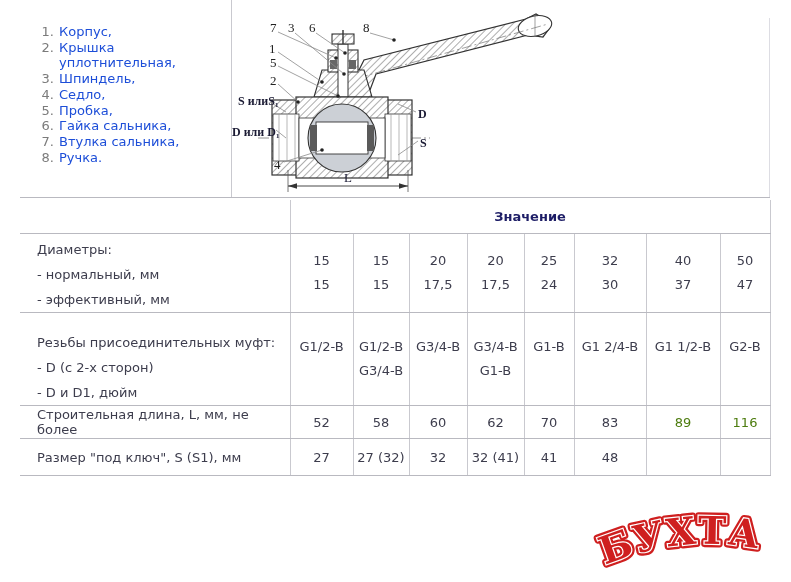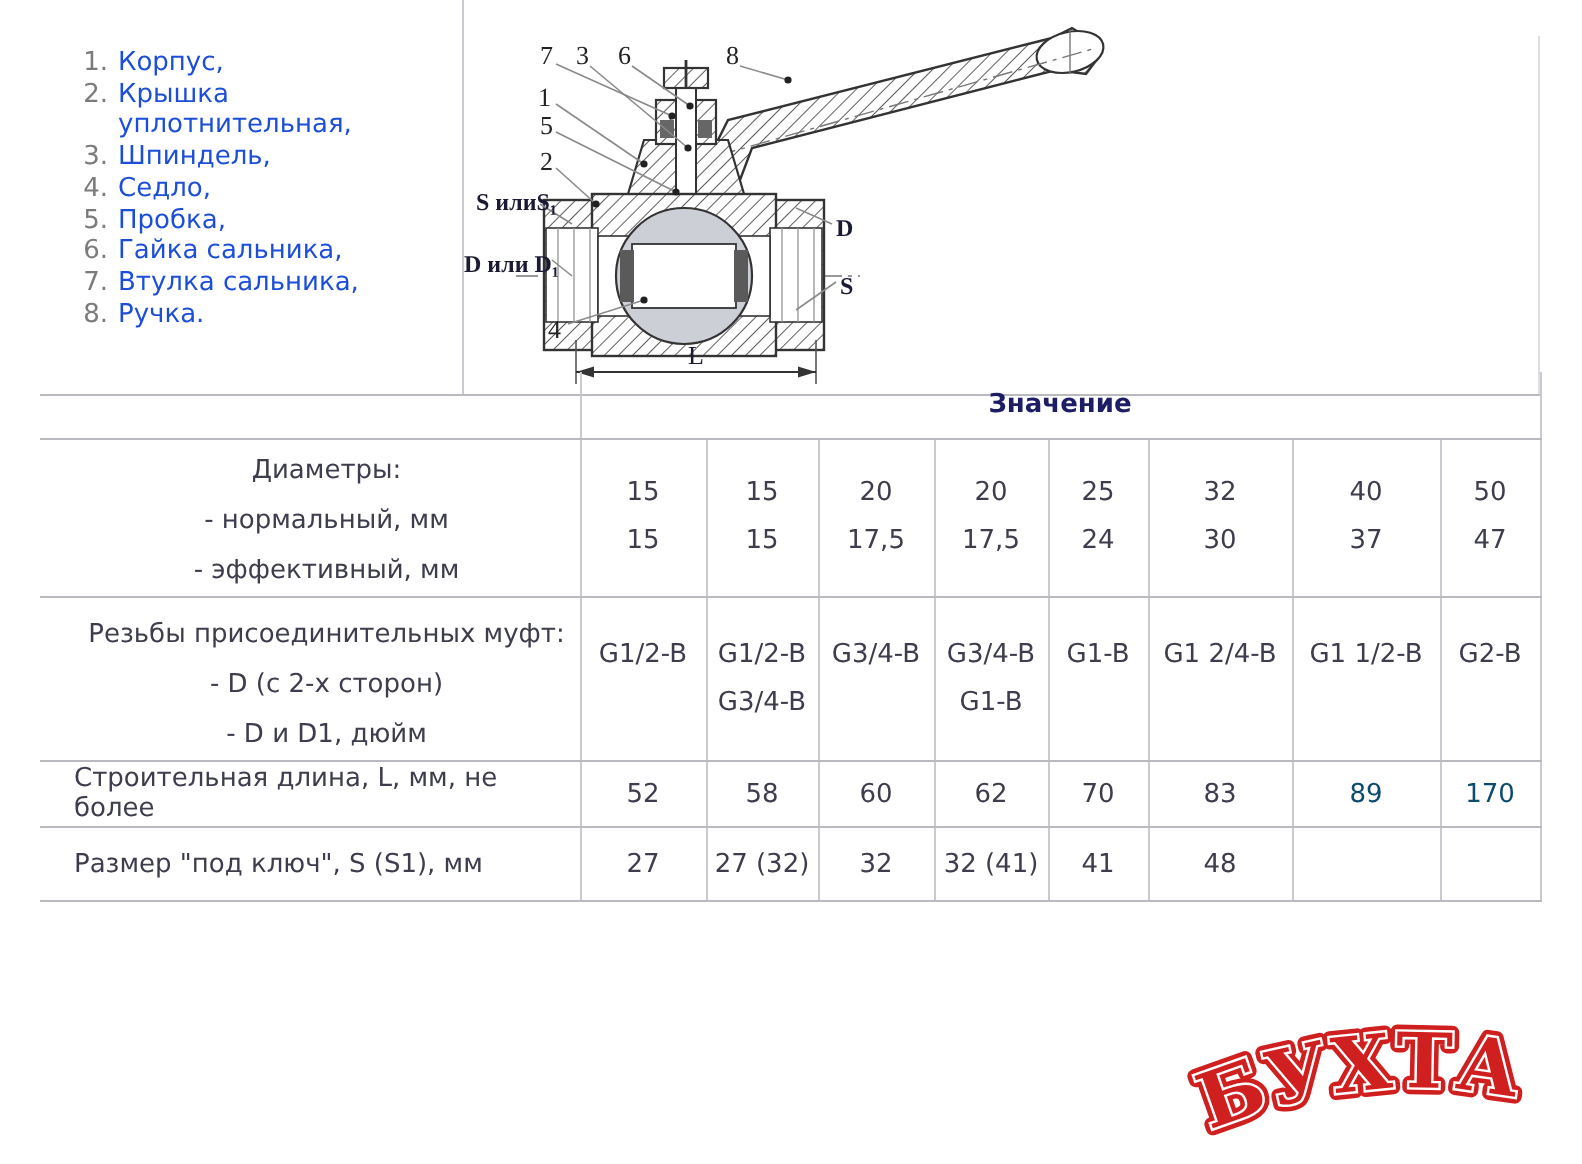--- a/index.html
+++ b/index.html
@@ -9,40 +9,40 @@
   .top-section{position:absolute;left:20px;top:0;width:750px;height:197px;
                border-bottom:1px solid #b9b9c0;}
   .top-divider{position:absolute;left:211px;top:0;width:1px;height:197px;background:#c9c9cf;}
   .top-right-border{position:absolute;right:0;top:18px;width:1px;height:179px;background:#dddde3;}
   .parts-list{position:absolute;left:14px;top:24px;width:190px;}
   .part-item{display:flex;line-height:15.7px;font-size:13px;}
   .part-num{width:20px;text-align:right;color:#7b7b7b;flex:0 0 20px;}
   .part-label{margin-left:5px;font-weight:normal;color:#1d4ed8;max-width:160px;}
   .drawing-wrap{position:absolute;left:212px;top:0;width:538px;height:197px;}
   
-  table.spec{position:absolute;left:20px;top:186px;width:750px;border-collapse:collapse;
+  table.spec{position:absolute;left:20px;top:200px;width:750px;border-collapse:collapse;
              table-layout:fixed;font-size:13px;color:#3d3d4d;}
   table.spec td{border-right:1px solid #c9c9cf;border-bottom:1px solid #b9b9c0;
                 padding:0;vertical-align:middle;overflow:hidden;}
   table.spec td.param{text-align:left;padding-left:17px;}
   table.spec td.val{text-align:center;}
   table.spec td.hdr{font-weight:bold;color:#1d1d66;text-align:center;}
   table.spec tr.r-znach td{height:33px;}
   table.spec tr.r-dn td{height:31px;}
   table.spec tr.r-diam td{height:75px;}
   table.spec tr.r-oboz td{height:48px;}
   table.spec tr.r-rez td{height:73px;}
   table.spec tr.r-mass td{height:31px;}
   table.spec tr.r-dlina td{height:32px;}
   table.spec tr.r-razmer td{height:36px;}
   td.pt{vertical-align:top;}
-  .plines div{line-height:25px;text-align:center;}
+  .plines div{line-height:25px;}
   .vlines{padding-top:27px;}
   .vlines div{line-height:24px;height:24px;}
-  .faded{color:#0c4a6e;}
+  .faded{color:#4d7c0f;}
   
   .watermark{position:absolute;left:585px;top:486px;width:200px;height:96px;pointer-events:none;}
   
   .dserif{font-family:"Liberation Serif","DejaVu Serif",serif;}
 </style>
 </head>
 <body>
 
 <div class="page">
 
@@ -244,21 +244,21 @@
             <div>37</div>
           </td>
       <td class="val pt vlines">
             <div>50</div>
             <div>47</div>
           </td>
     </tr>
 
 
     <tr class="r-rez">
-      <td class="param pt plines" style="padding-top:6px">
+      <td class="param pt plines" style="padding-top:17px">
         <div>Резьбы присоединительных муфт:</div>
         <div>- D (с 2-х сторон)</div>
         <div>- D и D1, дюйм</div>
       </td>
       <td class="val pt vlines">
             <div>G1/2-B</div>
             <div></div>
           </td>
       <td class="val pt vlines">
             <div>G1/2-B</div>
@@ -293,21 +293,21 @@
 
     <tr class="r-dlina">
       <td class="param">Строительная длина, L, мм, не более</td>
       <td class="val">52</td>
       <td class="val">58</td>
       <td class="val">60</td>
       <td class="val">62</td>
       <td class="val">70</td>
       <td class="val">83</td>
       <td class="val faded">89</td>
-      <td class="val faded">170</td>
+      <td class="val faded">116</td>
     </tr>
 
     <tr class="r-razmer">
       <td class="param">Размер "под ключ", S (S1), мм</td>
       <td class="val">27</td>
       <td class="val">27 (32)</td>
       <td class="val">32</td>
       <td class="val">32 (41)</td>
       <td class="val">41</td>
       <td class="val">48</td>

